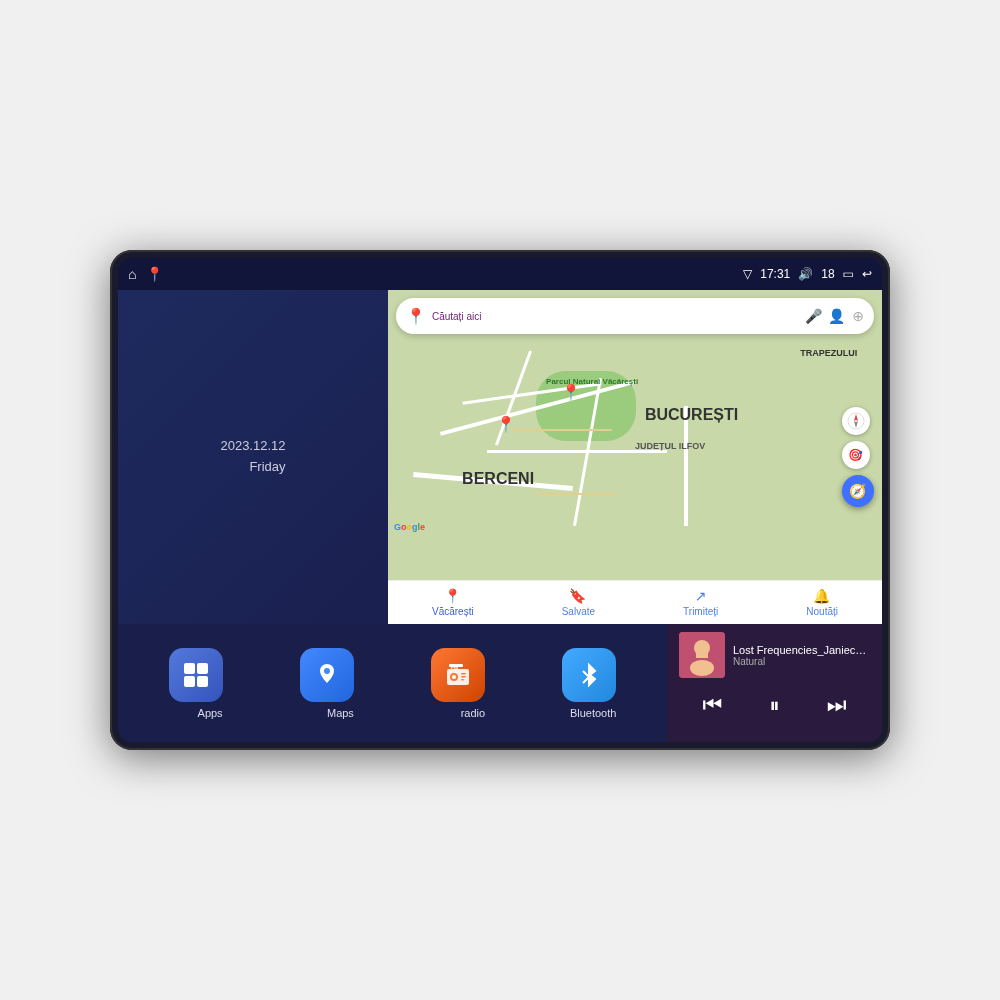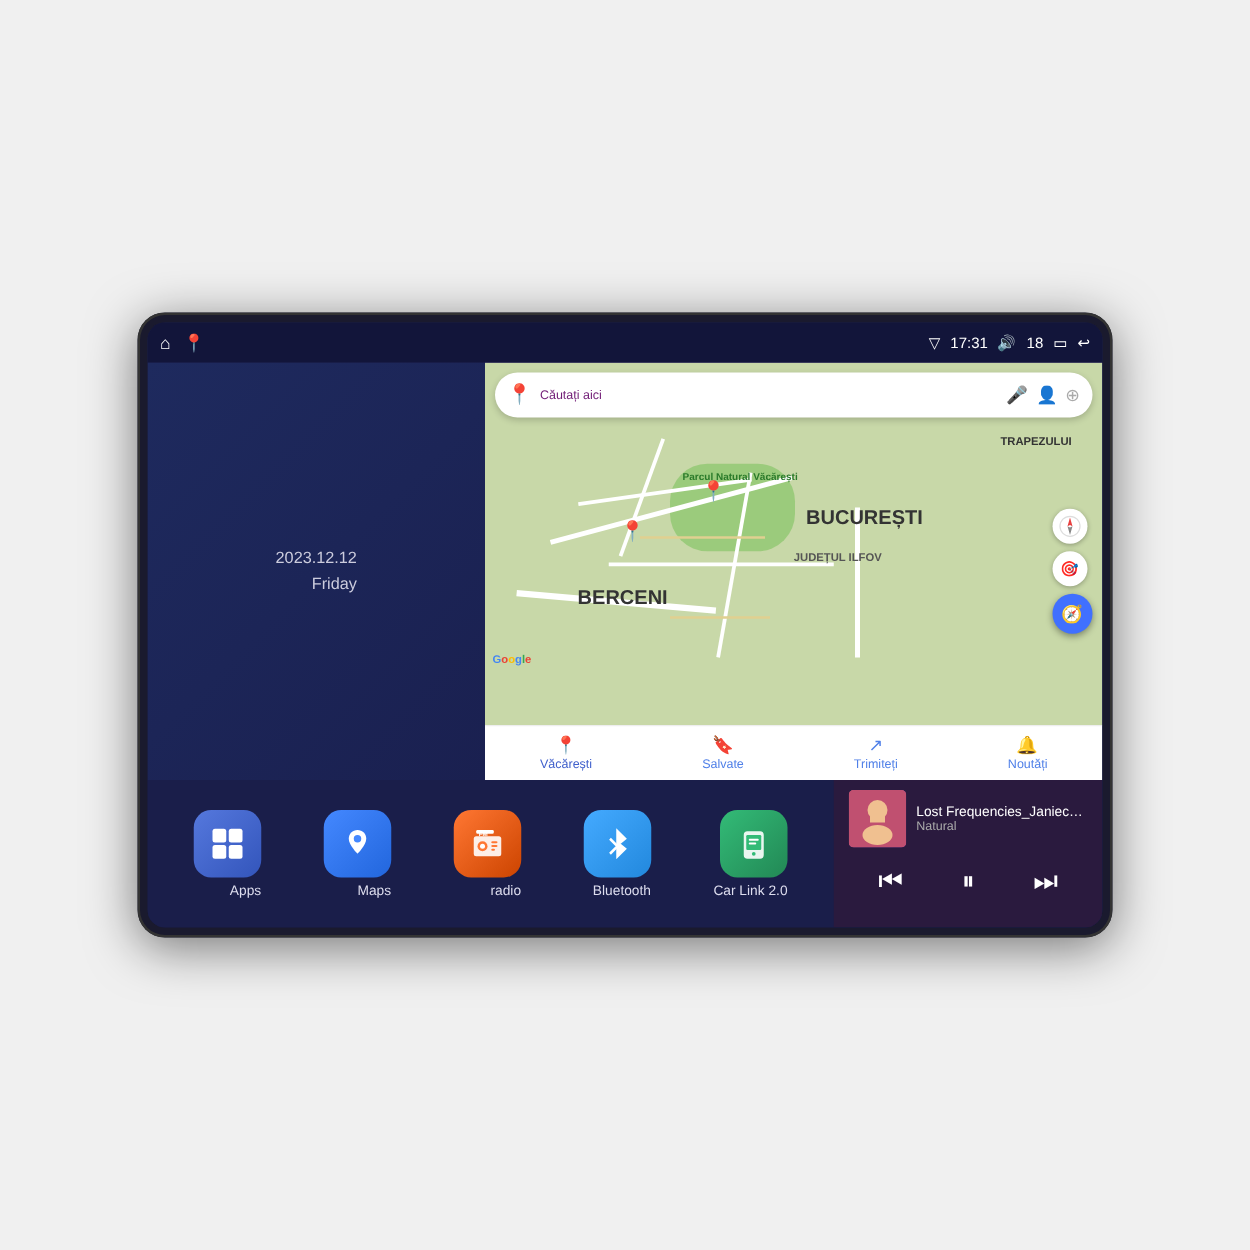--- a/index.html
+++ b/index.html
@@ -547,32 +547,20 @@
           <div class="app-item">
             <div class="app-icon-wrapper icon-bluetooth">
               <svg width="28" height="28" viewBox="0 0 28 28" fill="white">
                 <path d="M14 4 L14 24 L20 18 L15 14 L20 10 Z" stroke="white" stroke-width="2" fill="white"></path>
                 <path d="M8 10 L14 16 L8 22" stroke="white" stroke-width="2" fill="none"></path>
               </svg>
             </div>
             <span class="app-label">Bluetooth</span>
           </div>
 
-          <div class="app-item">
-            <div class="app-icon-wrapper icon-carlink">
-              <svg width="28" height="28" viewBox="0 0 28 28" fill="white">
-                <rect x="6" y="4" width="16" height="22" rx="3" fill="white" opacity="0.9"></rect>
-                <rect x="8" y="7" width="12" height="12" rx="1" fill="#33bb77"></rect>
-                <circle cx="14" cy="22" r="1.5" fill="#33bb77"></circle>
-                <rect x="10" y="10" width="8" height="1.5" rx="0.75" fill="white"></rect>
-                <rect x="10" y="13" width="6" height="1.5" rx="0.75" fill="white"></rect>
-              </svg>
-            </div>
-            <span class="app-label">Car Link 2.0</span>
-          </div>
 
         </div>
 
         <div class="music-panel">
           <div class="music-info">
             <div class="music-thumbnail">
               <div class="music-thumb-img">
 
                 <svg width="46" height="46" viewBox="0 0 46 46">
                   <rect width="46" height="46" fill="#c05070"></rect>

